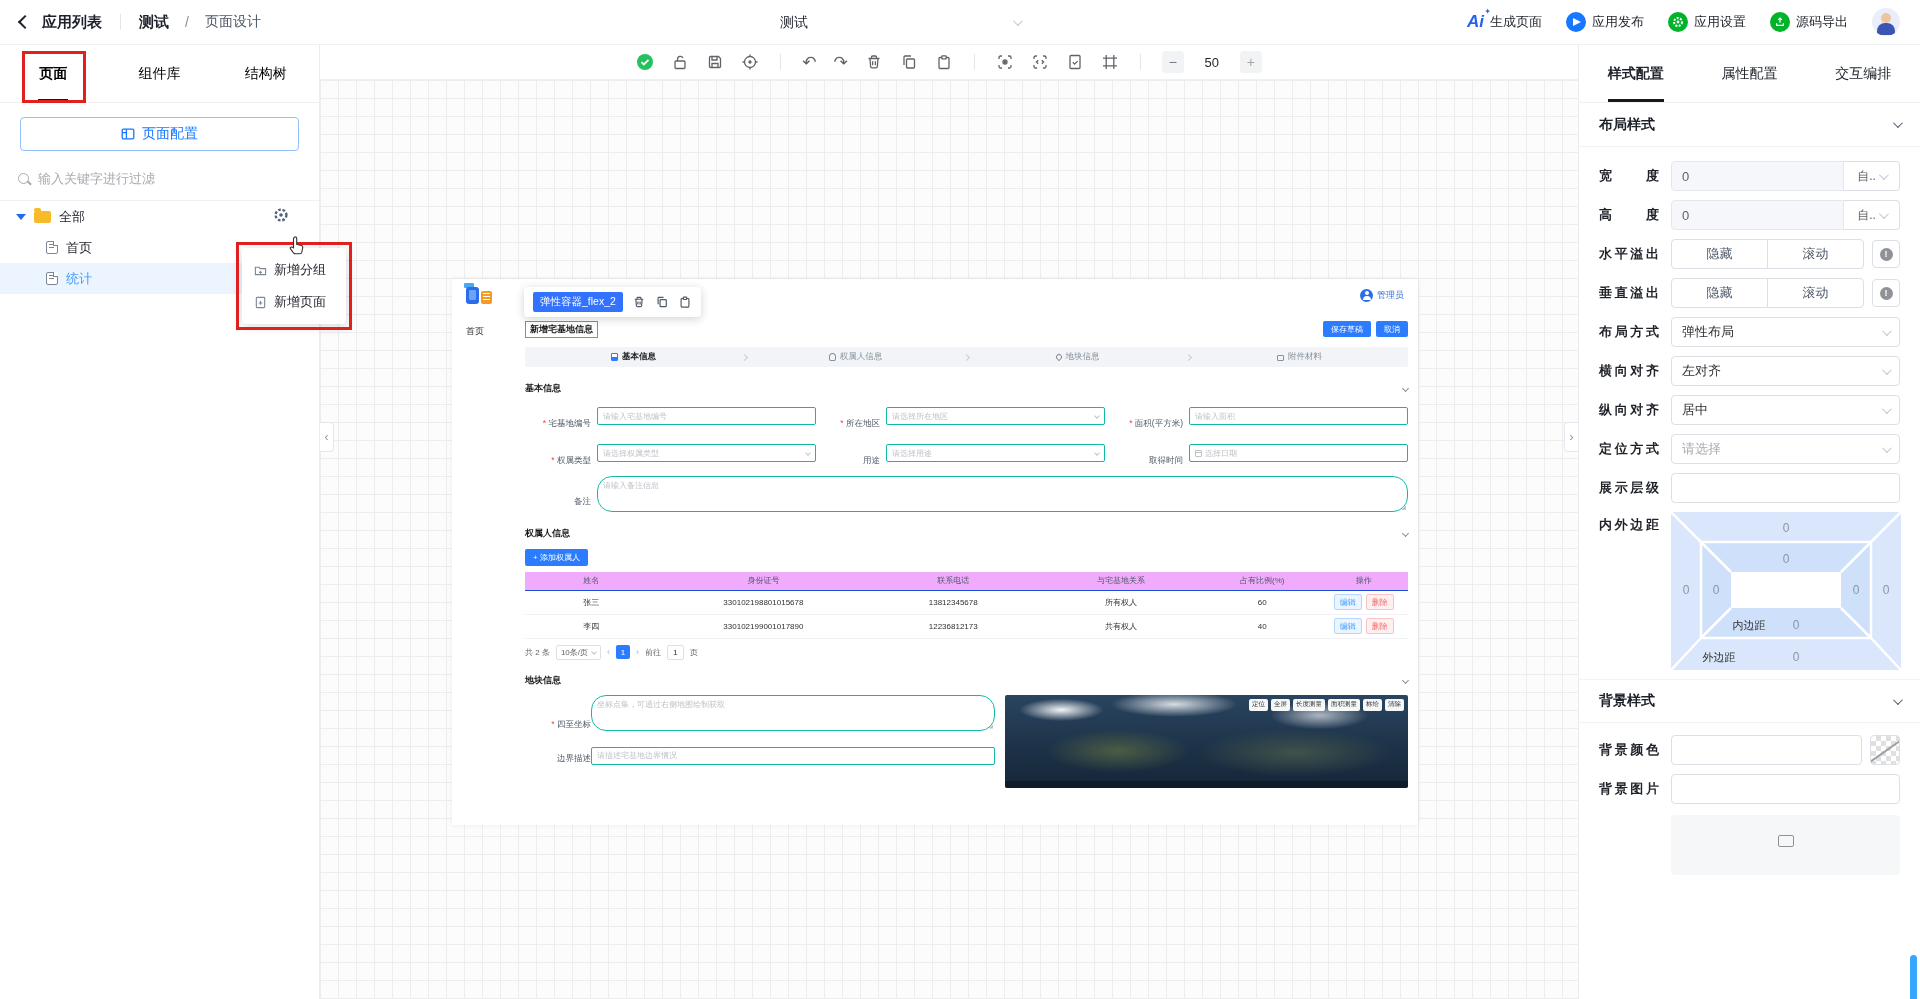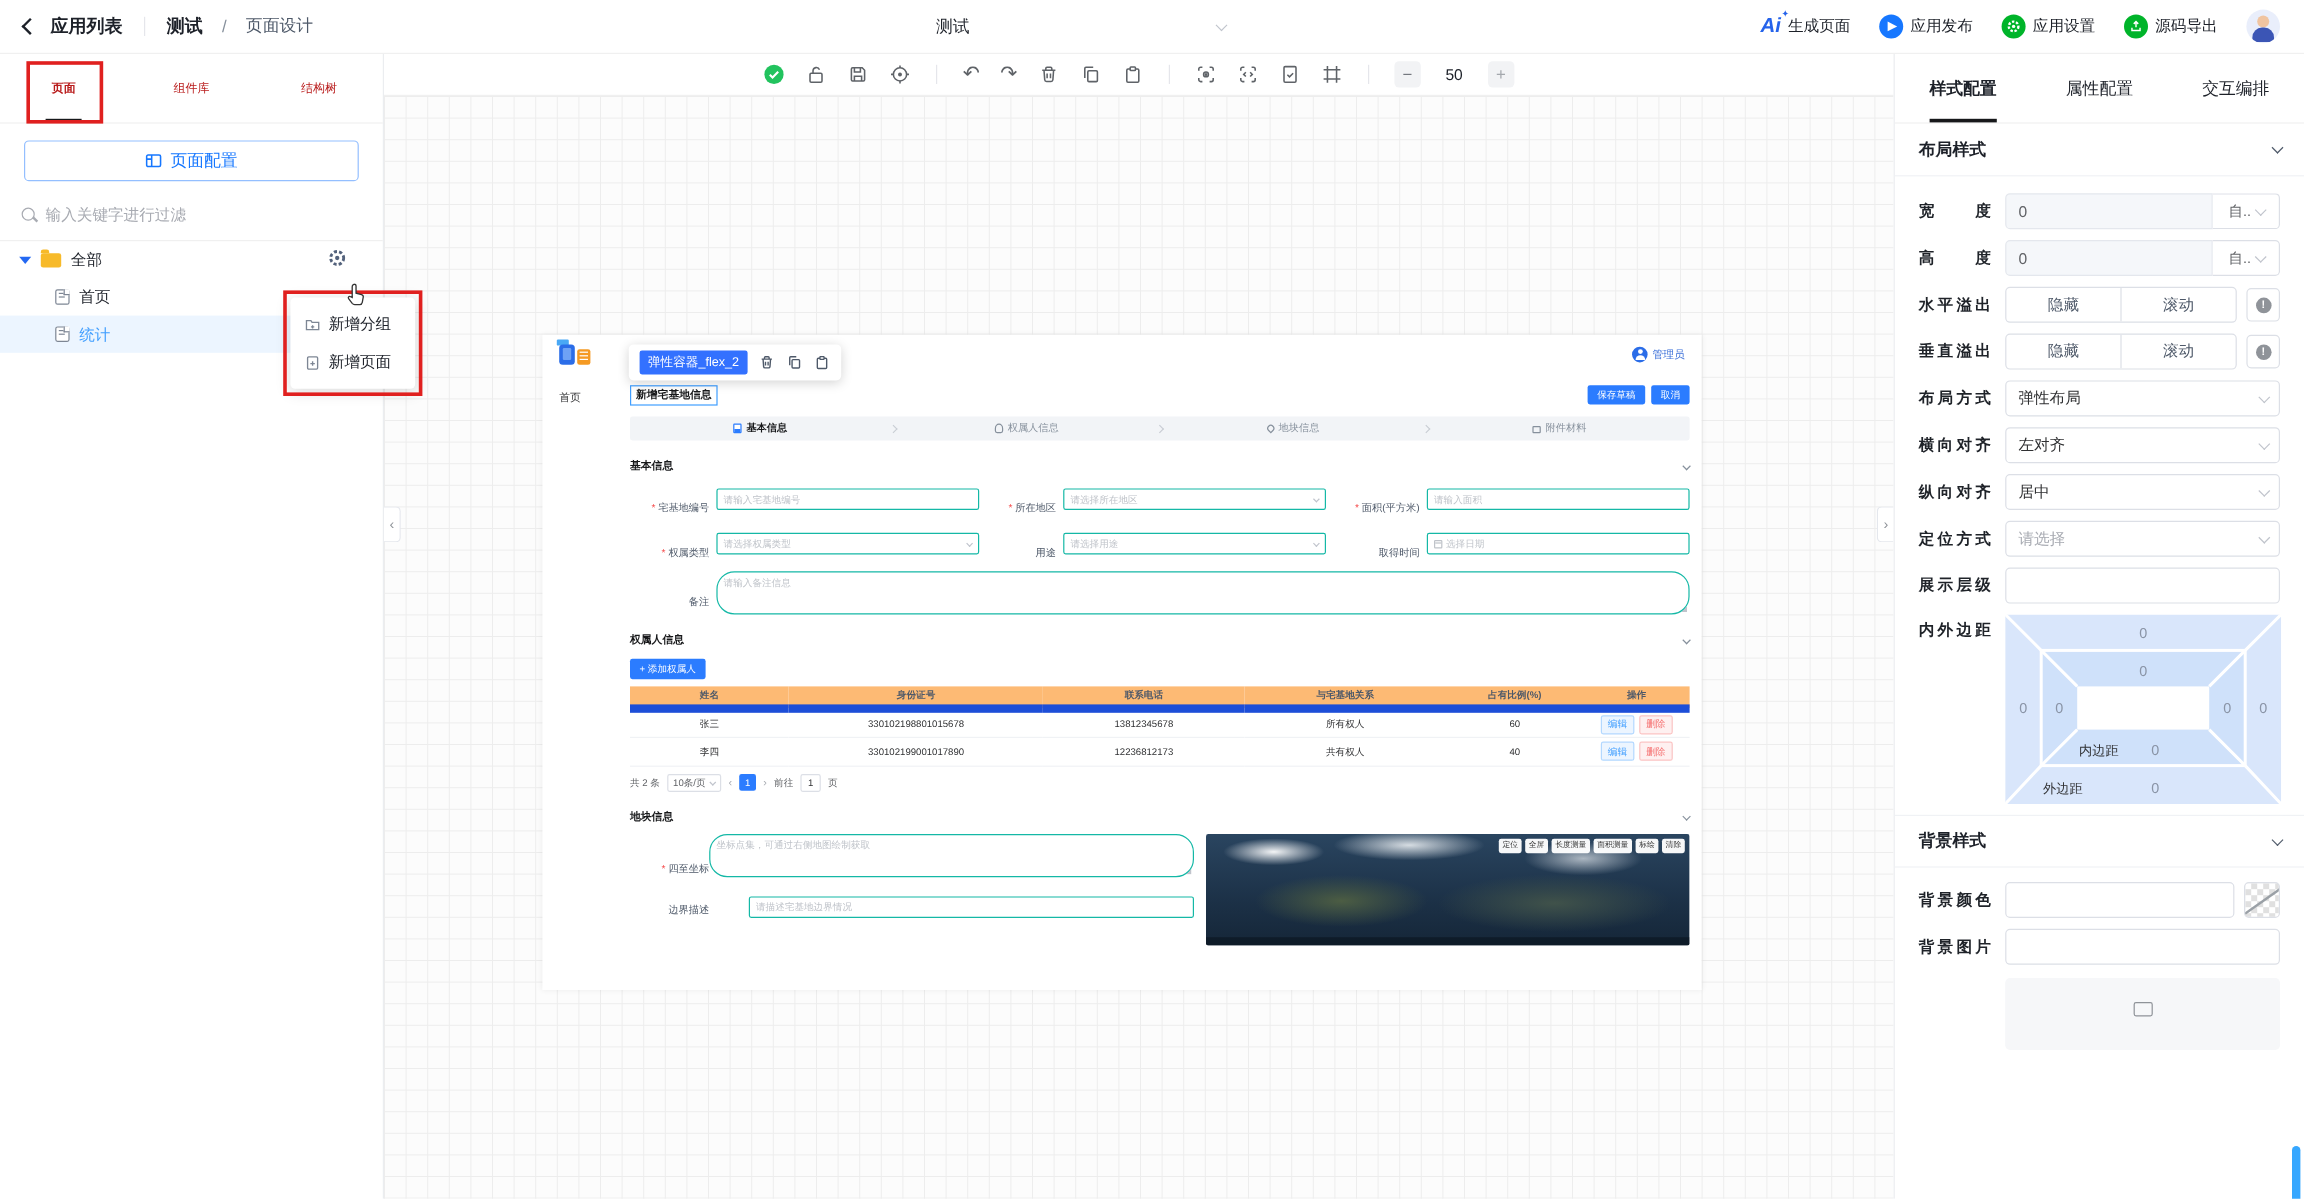--- a/index.html
+++ b/index.html
@@ -23,21 +23,21 @@
   .ai-logo::after{content:"✦";position:absolute;top:-5px;right:-7px;font-size:8px;font-style:normal;}
   .circ{width:20px;height:20px;border-radius:50%;display:flex;align-items:center;justify-content:center;}
   .c-blue{background:#1677ff;}.c-green{background:#00b42a;}
   .send-tri{width:0;height:0;border-left:8px solid #fff;border-top:4px solid transparent;border-bottom:4px solid transparent;margin-left:2px;}
   .avatar{width:28px;height:28px;border-radius:50%;background:#e9eefb;position:relative;overflow:hidden;}
   .avatar::before{content:"";position:absolute;left:9px;top:5px;width:10px;height:10px;border-radius:50%;background:#f0c4a0;}
   .avatar::after{content:"";position:absolute;left:5px;top:15px;width:18px;height:12px;border-radius:8px 8px 0 0;background:#3b55b5;}
   
   .lpanel{position:absolute;left:0;top:45px;bottom:0;width:320px;background:#fff;border-right:1px solid #ebedf0;z-index:10;}
   .ltabs{display:flex;height:58px;border-bottom:1px solid #f0f0f0;}
-  .ltab{flex:1;display:flex;align-items:center;justify-content:center;font-size:10px;color:#b91c1c;position:relative;cursor:pointer;}
+  .ltab{flex:1;display:flex;align-items:center;justify-content:center;font-size:14px;color:#000000;position:relative;cursor:pointer;}
   .ltab.active{font-weight:bold;}
   .ltab.active::after{content:"";position:absolute;bottom:0;left:50%;transform:translateX(-50%);width:30px;height:3px;background:#17181a;}
   .cfgwrap{padding:14px 20px 6px;}
   .cfgbtn{width:100%;height:34px;border:1px solid #94bfff;border-radius:4px;background:#fff;color:#1677ff;
     font-size:14px;display:flex;align-items:center;justify-content:center;gap:7px;cursor:pointer;}
   .searchrow{height:44px;display:flex;align-items:center;gap:9px;padding:0 18px;border-bottom:1px solid #f0f0f0;}
   .mag{width:11px;height:11px;border:1.6px solid #a8abb2;border-radius:50%;position:relative;flex:none;}
   .mag::after{content:"";position:absolute;width:5px;height:1.6px;background:#a8abb2;transform:rotate(45deg);right:-4px;bottom:-1px;}
   .searchrow input{border:none;outline:none;font-size:13px;flex:1;color:#303133;}
   .searchrow input::placeholder{color:#a8abb2;}
@@ -113,21 +113,21 @@
   .fctl{height:18px;border:1px solid #14b8a6;border-radius:2px;display:flex;align-items:center;padding:0 5px;font-size:8px;color:#bfc3c9;background:#fff;}
   .fctl .ph{flex:1;}
   .fchev{width:4px;height:4px;border-right:1px solid #c0c4cc;border-bottom:1px solid #c0c4cc;transform:rotate(45deg);}
   .cal{width:7px;height:7px;border:1px solid #bfc3c9;border-radius:1px;margin-right:3px;position:relative;}
   .cal::before{content:"";position:absolute;top:1px;left:0;right:0;height:1px;background:#bfc3c9;}
   .farea{grid-column:2/7;height:36px;align-items:flex-start;padding-top:3px;position:relative;border-radius:15px;}
   .farea::after{content:"";position:absolute;right:1px;bottom:1px;width:5px;height:5px;
     background:linear-gradient(135deg,transparent 50%,#c0c4cc 50%);clip-path:polygon(100% 0,100% 100%,0 100%);}
   .addbtn{height:17px;border:none;border-radius:2px;background:#2b7cff;color:#fff;font-size:8px;padding:0 8px;margin:4px 0 6px;cursor:pointer;}
   table.ptab{width:100%;border-collapse:collapse;font-size:8px;}
-  .ptab th{height:18px;background:#fdba74;color:#4e5969;font-weight:bold;border-bottom:7px solid #1d4ed8;}
+  .ptab th{height:18px;background:#f0abfc;color:#4e5969;font-weight:normal;border-bottom:1px solid #1d4ed8;}
   .ptab td{height:24px;text-align:center;color:#303133;border-bottom:1px solid #f0f2f5;}
   .chip{display:inline-block;padding:1.5px 5px;border-radius:2px;font-size:8px;cursor:pointer;}
   .chip.edit{background:#ecf5ff;border:1px solid #b3d8ff;color:#409eff;margin-right:4px;}
   .chip.del{background:#fef0f0;border:1px solid #fbc4c4;color:#f56c6c;}
   .pgrow{display:flex;align-items:center;gap:6px;margin-top:6px;font-size:8px;color:#606266;}
   .pgsize{height:15px;border:1px solid #dcdfe6;border-radius:2px;display:flex;align-items:center;gap:4px;padding:0 4px;}
   .pgarrow{color:#a8abb2;font-size:9px;cursor:pointer;}
   .pgcur{width:14px;height:14px;background:#2b7cff;color:#fff;border-radius:2px;display:flex;align-items:center;justify-content:center;cursor:pointer;}
   .pginput{width:17px;height:15px;border:1px solid #dcdfe6;border-radius:2px;display:flex;align-items:center;justify-content:center;color:#303133;}
   .parcelrow{display:flex;margin-top:2px;}
@@ -527,21 +527,21 @@
             <span class="schev"></span>
           </div>
           <div class="parcelrow">
             <div class="pleft">
               <div class="prow">
                 <span class="flab req">四至坐标</span>
                 <div class="fctl farea" style="flex:1;grid-column:auto;">
                     <span class="ph">坐标点集，可通过右侧地图绘制获取</span>
                   </div>
               </div>
-              <div class="prow" style="margin-top:16px;gap:33px;">
+              <div class="prow" style="margin-top:16px;">
                 <span class="flab">边界描述</span>
                 <div class="fctl" style="flex:1;">
                     <span class="ph">请描述宅基地边界情况</span>
                   </div>
               </div>
             </div>
             <div class="pmap">
               <div class="mapbar">
                 <span class="mappill">定位</span>
                 <span class="mappill">全屏</span>

